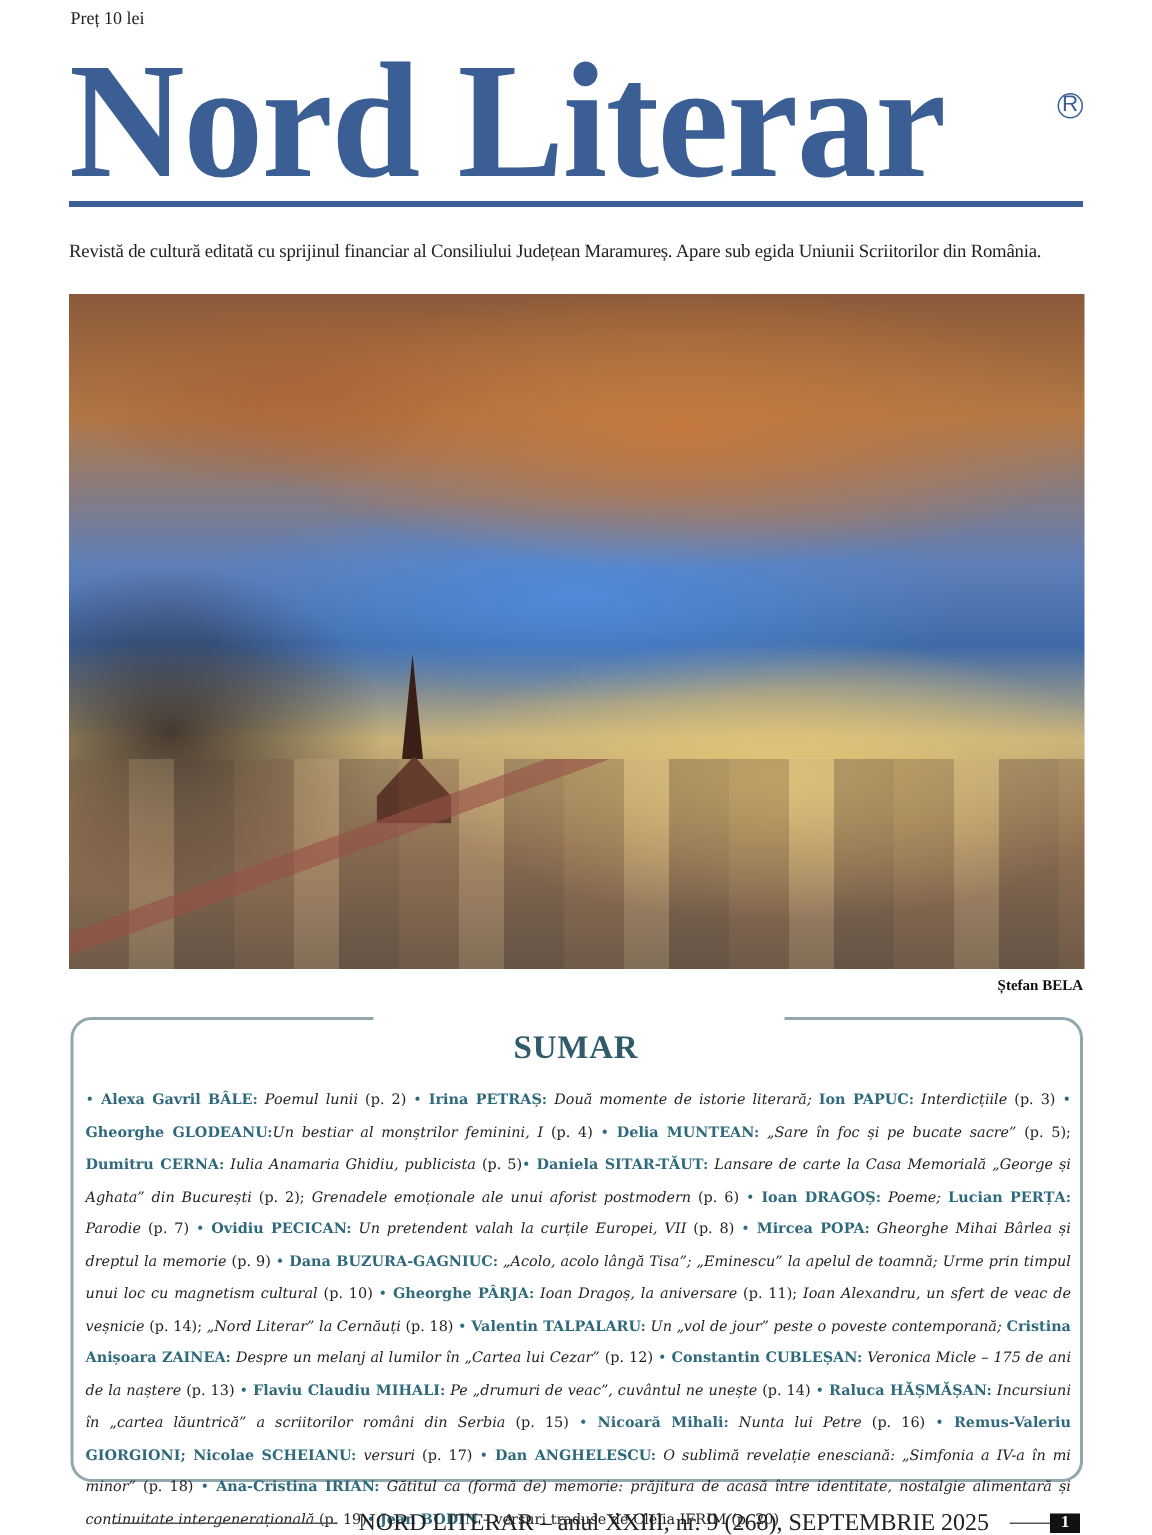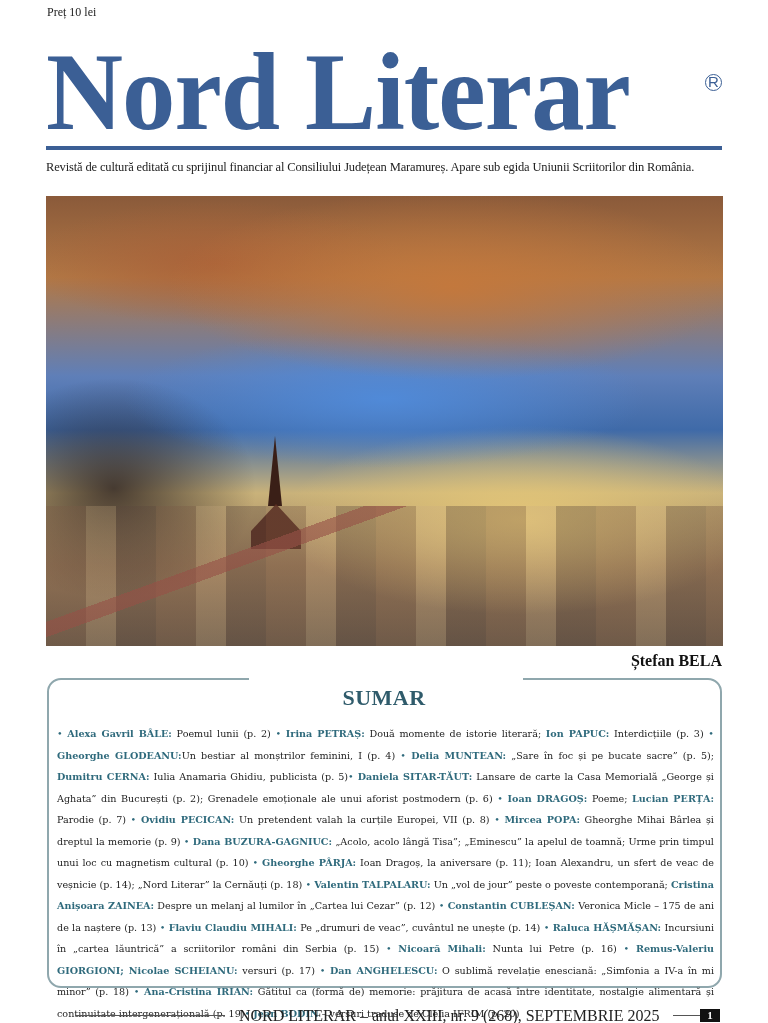--- a/index.html
+++ b/index.html
@@ -1,21 +1,21 @@
 <!DOCTYPE html>
 <html><head>
   <meta charset="utf-8">
   <style>
     * { box-sizing: border-box; margin: 0; padding: 0; }
     html, body { width: 768px; height: 1023px; background: #ffffff; overflow: hidden; }
     body { position: relative; font-family: "Liberation Serif", "DejaVu Serif", serif; color: #1a1a1a; }
 
     .top-meta { position: absolute; top: 5px; left: 47px; right: 47px; height: 16px; font-size: 12px; color: #222; display: flex; justify-content: space-between; }
 
-    .masthead { position: absolute; top: 40px; left: 46px; width: 676px; height: 112px; }
+    .masthead { position: absolute; top: 28px; left: 46px; width: 676px; height: 112px; }
     .masthead .title { font-family: "Liberation Serif", "DejaVu Serif", serif; font-weight: bold; font-size: 110px; line-height: 104px; color: #3b5f95; letter-spacing: -1px; white-space: nowrap; transform: scaleX(0.97); transform-origin: left; }
     .masthead .reg { position: absolute; top: 34px; right: 0; font-size: 15px; color: #3b5f95; border: 1.5px solid #3b5f95; border-radius: 50%; width: 17px; height: 17px; line-height: 14px; text-align: center; font-family: "Liberation Sans", sans-serif; }
     .masthead .rule { position: absolute; top: 106px; left: 0; width: 676px; height: 4px; background: #3b5f95; }
 
     .subtitle { position: absolute; top: 160px; left: 46px; width: 680px; font-size: 12.5px; color: #222; white-space: nowrap; letter-spacing: -0.15px; }
 
     .cover-photo { position: absolute; top: 196px; left: 46px; width: 677px; height: 450px; overflow: hidden;
       background:
         radial-gradient(ellipse 60% 30% at 60% 20%, rgba(196,120,60,0.95), rgba(196,120,60,0) 70%),
         radial-gradient(ellipse 40% 20% at 25% 15%, rgba(170,95,55,0.8), rgba(170,95,55,0) 70%),
@@ -23,28 +23,28 @@
         radial-gradient(ellipse 50% 30% at 70% 72%, rgba(230,200,120,0.95), rgba(230,200,120,0) 70%),
         radial-gradient(ellipse 30% 35% at 10% 65%, rgba(40,30,30,0.8), rgba(40,30,30,0) 70%),
         linear-gradient(180deg, #8a5a3a 0%, #b27845 18%, #5f7fb8 40%, #3f6aa8 52%, #c9b27a 66%, #9c7c5a 82%, #6a5a4a 100%);
     }
     .cover-photo .church-spire { position: absolute; left: 222px; top: 240px; width: 0; height: 0; border-left: 7px solid transparent; border-right: 7px solid transparent; border-bottom: 70px solid #3a1f17; }
     .cover-photo .church-body { position: absolute; left: 205px; top: 308px; width: 50px; height: 45px; background: #5a2d20; clip-path: polygon(50% 0, 100% 60%, 100% 100%, 0 100%, 0 60%); }
     .cover-photo .roofs { position: absolute; left: 0; right: 0; bottom: 0; height: 140px; background:
       linear-gradient(160deg, transparent 0 30%, rgba(150,80,70,0.6) 30% 34%, transparent 34%),
       repeating-linear-gradient(90deg, rgba(120,90,70,0.35) 0 40px, rgba(200,170,130,0.25) 40px 70px, rgba(90,70,60,0.35) 70px 110px); }
 
-    .photo-credit { position: absolute; top: 652px; right: 46px; font-size: 16px; font-weight: bold; color: #111; text-align: center; }
+    .photo-credit { position: absolute; top: 652px; right: 46px; font-size: 10px; font-weight: bold; color: #111; text-align: center; }
 
     .sumar-box { position: absolute; top: 678px; left: 47px; width: 675px; height: 310px; border: 2px solid #8fa7ad; border-radius: 14px; }
     .sumar-gap { position: absolute; top: -3px; left: 200px; width: 274px; height: 5px; background: #fff; }
     .sumar-title { position: absolute; top: 685px; left: 0; width: 768px; text-align: center; font-size: 22px; font-weight: bold; color: #2f5b6b; letter-spacing: 0.5px; }
     .sumar-content { position: absolute; top: 723px; left: 57px; width: 657px; font-family: "DejaVu Serif", serif; font-size: 9.6px; line-height: 21.5px; color: #222; text-align: justify; text-align-last: left; }
     .sumar-content .author { font-weight: bold; color: #2f6a7c; }
-    .sumar-content .work { }
+    .sumar-content .work { font-style: italic; }
     .sumar-content .plain { font-style: normal; }
     .sumar-content .sep { color: #2f6a7c; }
 
     .footer { position: absolute; top: 1008px; left: 75px; width: 645px; height: 15px; display: flex; align-items: center; }
     .footer .line-left { width: 150px; height: 1px; background: #555; }
     .footer .text { flex: 0 0 auto; margin: 0 14px; font-size: 16px; color: #222; white-space: nowrap; }
     .footer .line-right { flex: 1; height: 1px; background: #555; }
     .footer .page-number { width: 20px; height: 13px; background: #111; color: #fff; font-size: 11px; font-weight: bold; text-align: center; line-height: 13px; }
   </style>
 </head>

